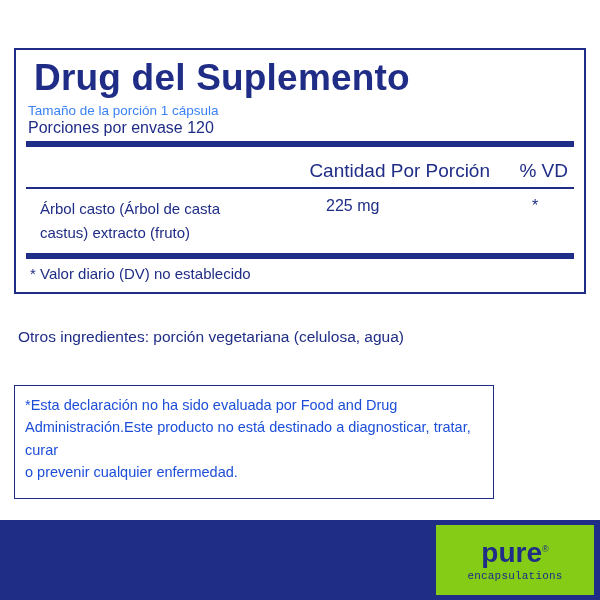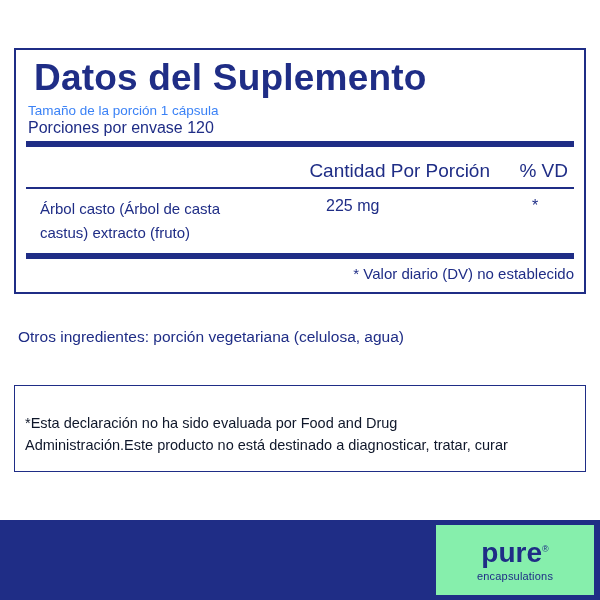--- a/index.html
+++ b/index.html
@@ -99,63 +99,62 @@
   }
   .nutrient-dv {
     width: 78px;
     text-align: center;
     font-size: 16px;
   }
   .footnote {
     font-size: 15px;
     padding: 6px 0 2px 4px;
     color: #1f2d86;
-    text-align: right;
   }
 
   
   .other-ingredients {
     position: absolute;
     left: 18px;
     top: 328px;
     width: 566px;
     font-size: 15.5px;
     color: #1f2d86;
   }
 
   
   .disclaimer {
     position: absolute;
     left: 14px;
     top: 385px;
-    width: 572px;
+    width: 480px;
     box-sizing: border-box;
     border: 1.5px solid #1f2d86;
-    padding: 26px 10px 14px 10px;
+    padding: 8px 10px 14px 10px;
     font-size: 14.5px;
     line-height: 1.55;
-    color: #0f172a;
+    color: #1d4ed8;
   }
 
   
   .footer-band {
     position: absolute;
     left: 0;
     bottom: 0;
     width: 600px;
     height: 80px;
     background: #1f2d86;
   }
   .logo-plate {
     position: absolute;
     right: 6px;
     bottom: 5px;
     width: 158px;
     height: 70px;
-    background: #86efac;
+    background: #84cc16;
     display: flex;
     flex-direction: column;
     align-items: center;
     justify-content: center;
   }
   .logo-word {
     font-size: 28px;
     font-weight: bold;
     color: #1f2d86;
     line-height: 1;
@@ -164,29 +163,30 @@
   .logo-reg {
     font-size: 9px;
     vertical-align: super;
     font-weight: normal;
   }
   .logo-sub {
     font-size: 11px;
     color: #1f2d86;
     letter-spacing: 0.2px;
     margin-top: 3px;
+    font-family: Liberation Mono, monospace;
   }
 </style>
 </head>
 <body>
 
 <div class="page">
 
   <div class="facts">
-    <div class="facts-title">Datos del Suplemento</div>
+    <div class="facts-title">Drug del Suplemento</div>
     <div class="serving-size">Tamaño de la porción 1 cápsula</div>
     <div class="servings-per">Porciones por envase 120</div>
 
     <div class="rule-thick"></div>
 
     <div class="col-head">
       <div class="amount">Cantidad Por Porción</div>
       <div class="dv">% VD</div>
     </div>
 
@@ -204,20 +204,21 @@
     <div class="rule-thick"></div>
 
     <div class="footnote">* Valor diario (DV) no establecido</div>
   </div>
 
   <div class="other-ingredients">Otros ingredientes: porción vegetariana (celulosa, agua)</div>
 
   <div class="disclaimer">
     <div>*Esta declaración no ha sido evaluada por Food and Drug</div>
     <div>Administración.Este producto no está destinado a diagnosticar, tratar, curar</div>
+    <div>o prevenir cualquier enfermedad.</div>
   </div>
 
   <div class="footer-band">
     <div class="logo-plate">
       <div class="logo-word">
         <span>pure</span><span class="logo-reg">®</span>
       </div>
       <div class="logo-sub">encapsulations</div>
     </div>
   </div>

